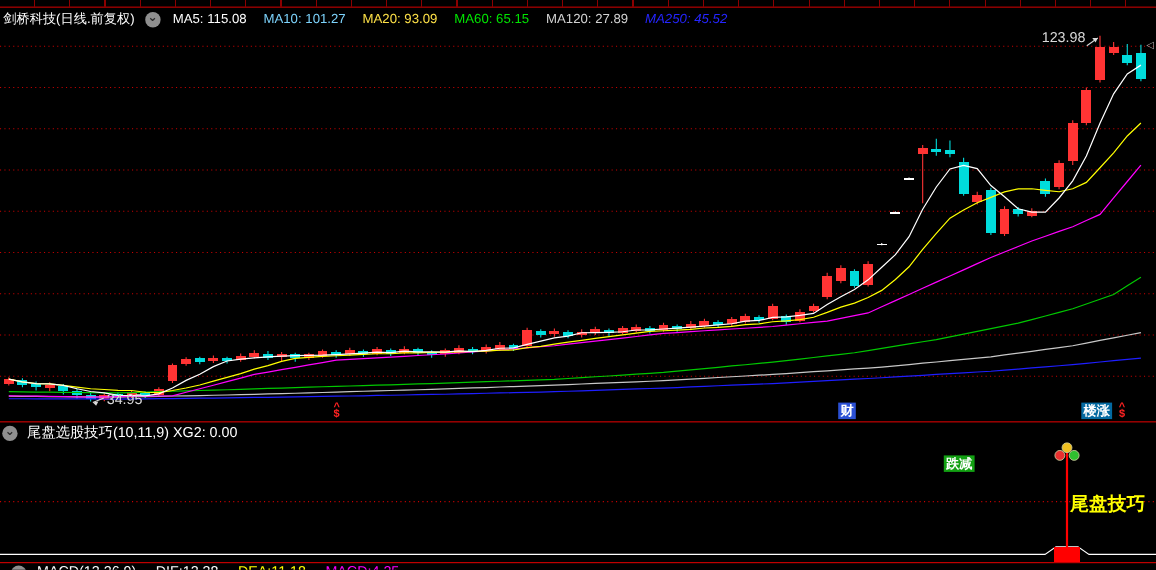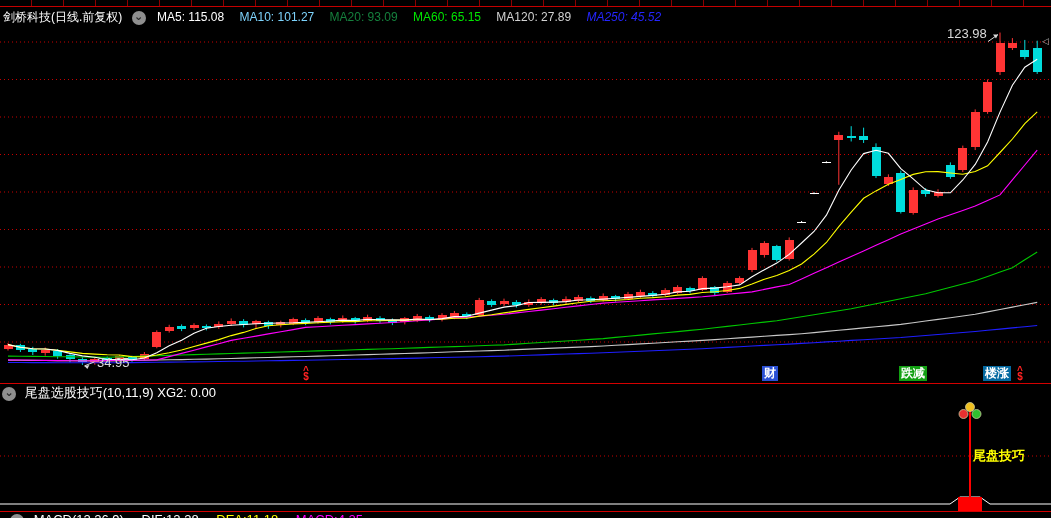--- a/index.html
+++ b/index.html
@@ -29,58 +29,58 @@
   #div-main{top:383px;}
   #div-sub{top:511px;}
 
   .hl-label{position:absolute;color:#d9d9d9;font-size:13px;}
   #high-label{left:947px;top:26px;}
   #low-label{left:97px;top:355px;}
 
   .badge{position:absolute;top:366px;height:15px;line-height:15px;padding:0 2px;
     color:#ffffff;font-size:12px;font-weight:bold;}
   #badge-0{left:762px;}
-  #badge-1{left:899px;}
+  #badge-1{left:858px;margin-top:48px;}
   #badge-2{left:983px;}
 
   .dollar{position:absolute;color:#ff2222;font-weight:bold;text-align:center;width:12px;
     font-size:10px;line-height:6px;}
   #dollar-0{left:300px;top:368px;}
   #dollar-1{left:1014px;top:368px;}
 
   .scroll-arrow{position:absolute;left:1042px;top:36px;color:#b0b0b0;font-size:9px;}
 
   
   .panel-header{position:absolute;left:2px;top:385px;height:16px;white-space:nowrap;
     font-size:13px;line-height:16px;color:#ffffff;}
   .panel-header .circ{margin-right:5px;}
   .panel-header .xg{}
 
   .signal-label{position:absolute;left:973px;top:447px;color:#ffff00;
-    font-size:13px;font-weight:bold;}
+    font-size:17px;font-weight:bold;}
 
   
   .macd-row{position:absolute;left:10px;top:512px;height:16px;white-space:nowrap;
     font-size:13px;line-height:16px;}
   .macd-row .circ{margin-right:6px;}
   .macd-item{margin-right:14px;}
 </style>
 </head>
 <body>
 
 <div class="app">
 
   <div class="top-strip"></div>
 
   <div class="main-header">
     <span class="title">剑桥科技(日线.前复权)</span>
     <span class="circ">⌄</span>
     <span class="ma-label" style="color: rgb(255, 255, 255);">MA5: 115.08</span>
     <span class="ma-label" style="color: #7dd3fc;">MA10: 101.27</span>
-    <span class="ma-label" style="color: #15803d; text-align: center;">MA20: 93.09</span>
+    <span class="ma-label" style="color: #fde047; text-align: center;">MA20: 93.09</span>
     <span class="ma-label" style="color: rgb(0, 230, 0);">MA60: 65.15</span>
     <span class="ma-label" style="color: rgb(210, 210, 210);">MA120: 27.89</span>
     <span class="ma-label" style="color: rgb(37, 37, 255); font-style: italic;">MA250: 45.52</span>
   </div>
 
   <svg id="main-svg" class="layer" width="1051" height="355">
       <line x1="0" x2="1051" y1="14" y2="14" stroke="#c80000" stroke-width="1" stroke-dasharray="1 3"></line>
       <line x1="0" x2="1051" y1="51.5" y2="51.5" stroke="#c80000" stroke-width="1" stroke-dasharray="1 3"></line>
       <line x1="0" x2="1051" y1="89" y2="89" stroke="#c80000" stroke-width="1" stroke-dasharray="1 3"></line>
       <line x1="0" x2="1051" y1="126.5" y2="126.5" stroke="#c80000" stroke-width="1" stroke-dasharray="1 3"></line>

